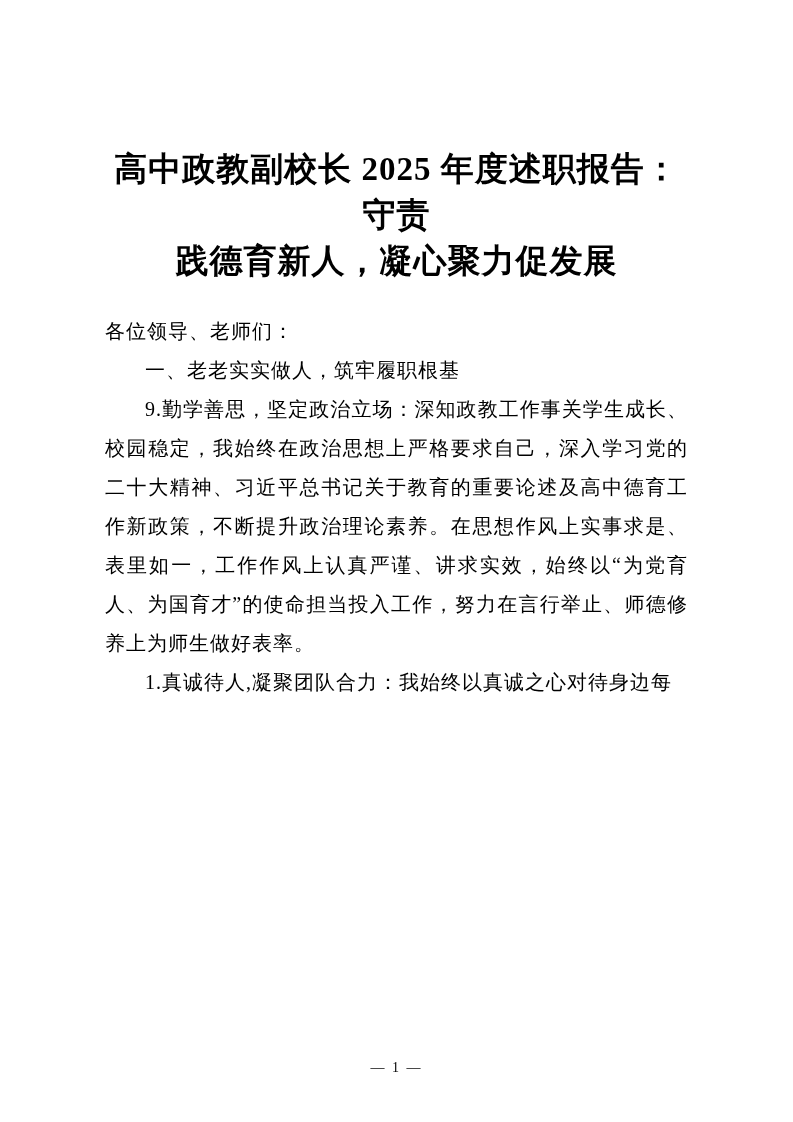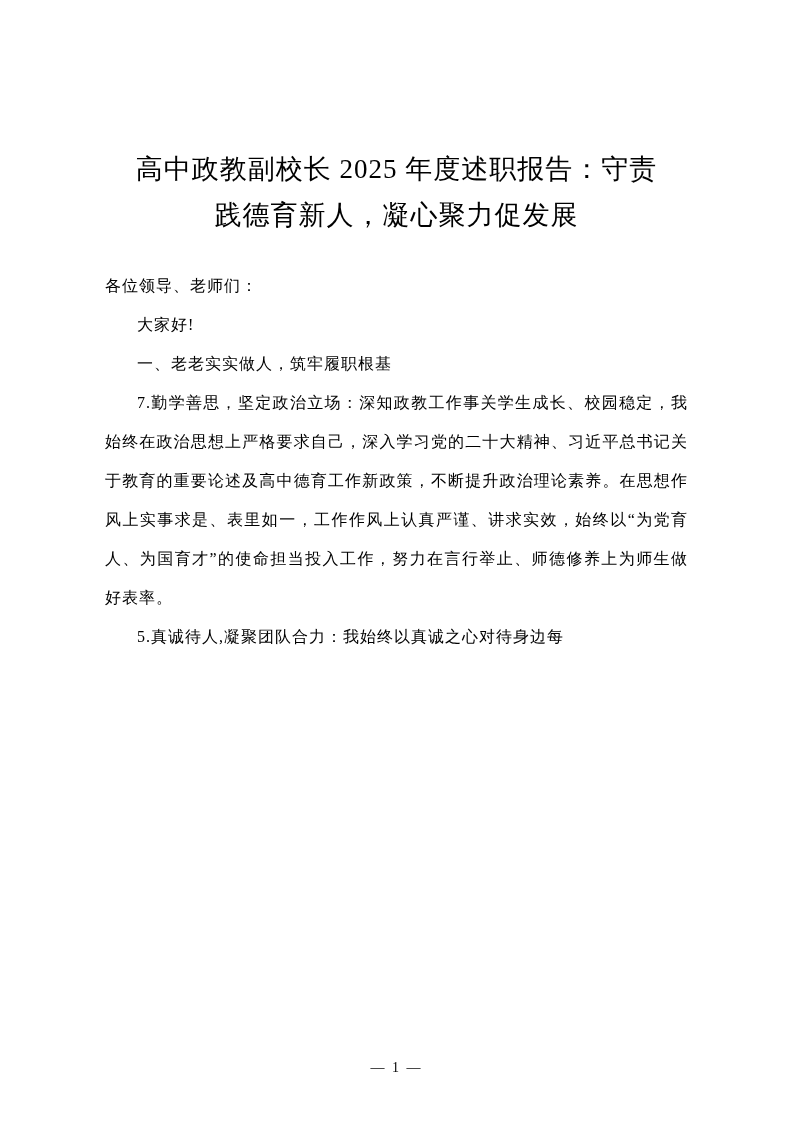--- a/index.html
+++ b/index.html
@@ -11,30 +11,30 @@
     margin: 0 auto;
     background: #ffffff;
     color: #000000;
     font-family: "Liberation Serif", serif;
     overflow: hidden;
   }
   .content {
     padding: 146px 105px 0 105px;
   }
   .doc-title {
-    font-size: 27px;
-    font-weight: normal;
+    font-size: 33px;
+    font-weight: bold;
     text-align: center;
     line-height: 46px;
     letter-spacing: 1px;
     margin-bottom: 28px;
   }
   .doc-title span { display: block; }
   .body-text p.para {
-    font-size: 16px;
+    font-size: 20px;
     line-height: 39px;
     letter-spacing: 1px;
     text-align: justify;
   }
   .body-text p.indent { text-indent: 2em; }
   .body-text p.bold { font-weight: normal; }
   .footer {
     position: absolute;
     bottom: 46px;
     left: 0;
@@ -51,22 +51,21 @@
 <div class="page">
   <div class="content">
 
     <h1 class="doc-title">
       <span>高中政教副校长 2025 年度述职报告：守责</span>
       <span>践德育新人，凝心聚力促发展</span>
     </h1>
 
     <div class="body-text">
       <p class="para">各位领导、老师们：</p>
-      <p class="para indent">大家好!</p>
       <p class="para indent bold">一、老老实实做人，筑牢履职根基</p>
-      <p class="para indent">7.勤学善思，坚定政治立场：深知政教工作事关学生成长、校园稳定，我始终在政治思想上严格要求自己，深入学习党的二十大精神、习近平总书记关于教育的重要论述及高中德育工作新政策，不断提升政治理论素养。在思想作风上实事求是、表里如一，工作作风上认真严谨、讲求实效，始终以“为党育人、为国育才”的使命担当投入工作，努力在言行举止、师德修养上为师生做好表率。</p>
-      <p class="para indent">5.真诚待人,凝聚团队合力：我始终以真诚之心对待身边每</p>
+      <p class="para indent">9.勤学善思，坚定政治立场：深知政教工作事关学生成长、校园稳定，我始终在政治思想上严格要求自己，深入学习党的二十大精神、习近平总书记关于教育的重要论述及高中德育工作新政策，不断提升政治理论素养。在思想作风上实事求是、表里如一，工作作风上认真严谨、讲求实效，始终以“为党育人、为国育才”的使命担当投入工作，努力在言行举止、师德修养上为师生做好表率。</p>
+      <p class="para indent">1.真诚待人,凝聚团队合力：我始终以真诚之心对待身边每</p>
     </div>
 
   </div>
 
   <div class="footer">— 1 —</div>
 </div>
 
 </body></html>

